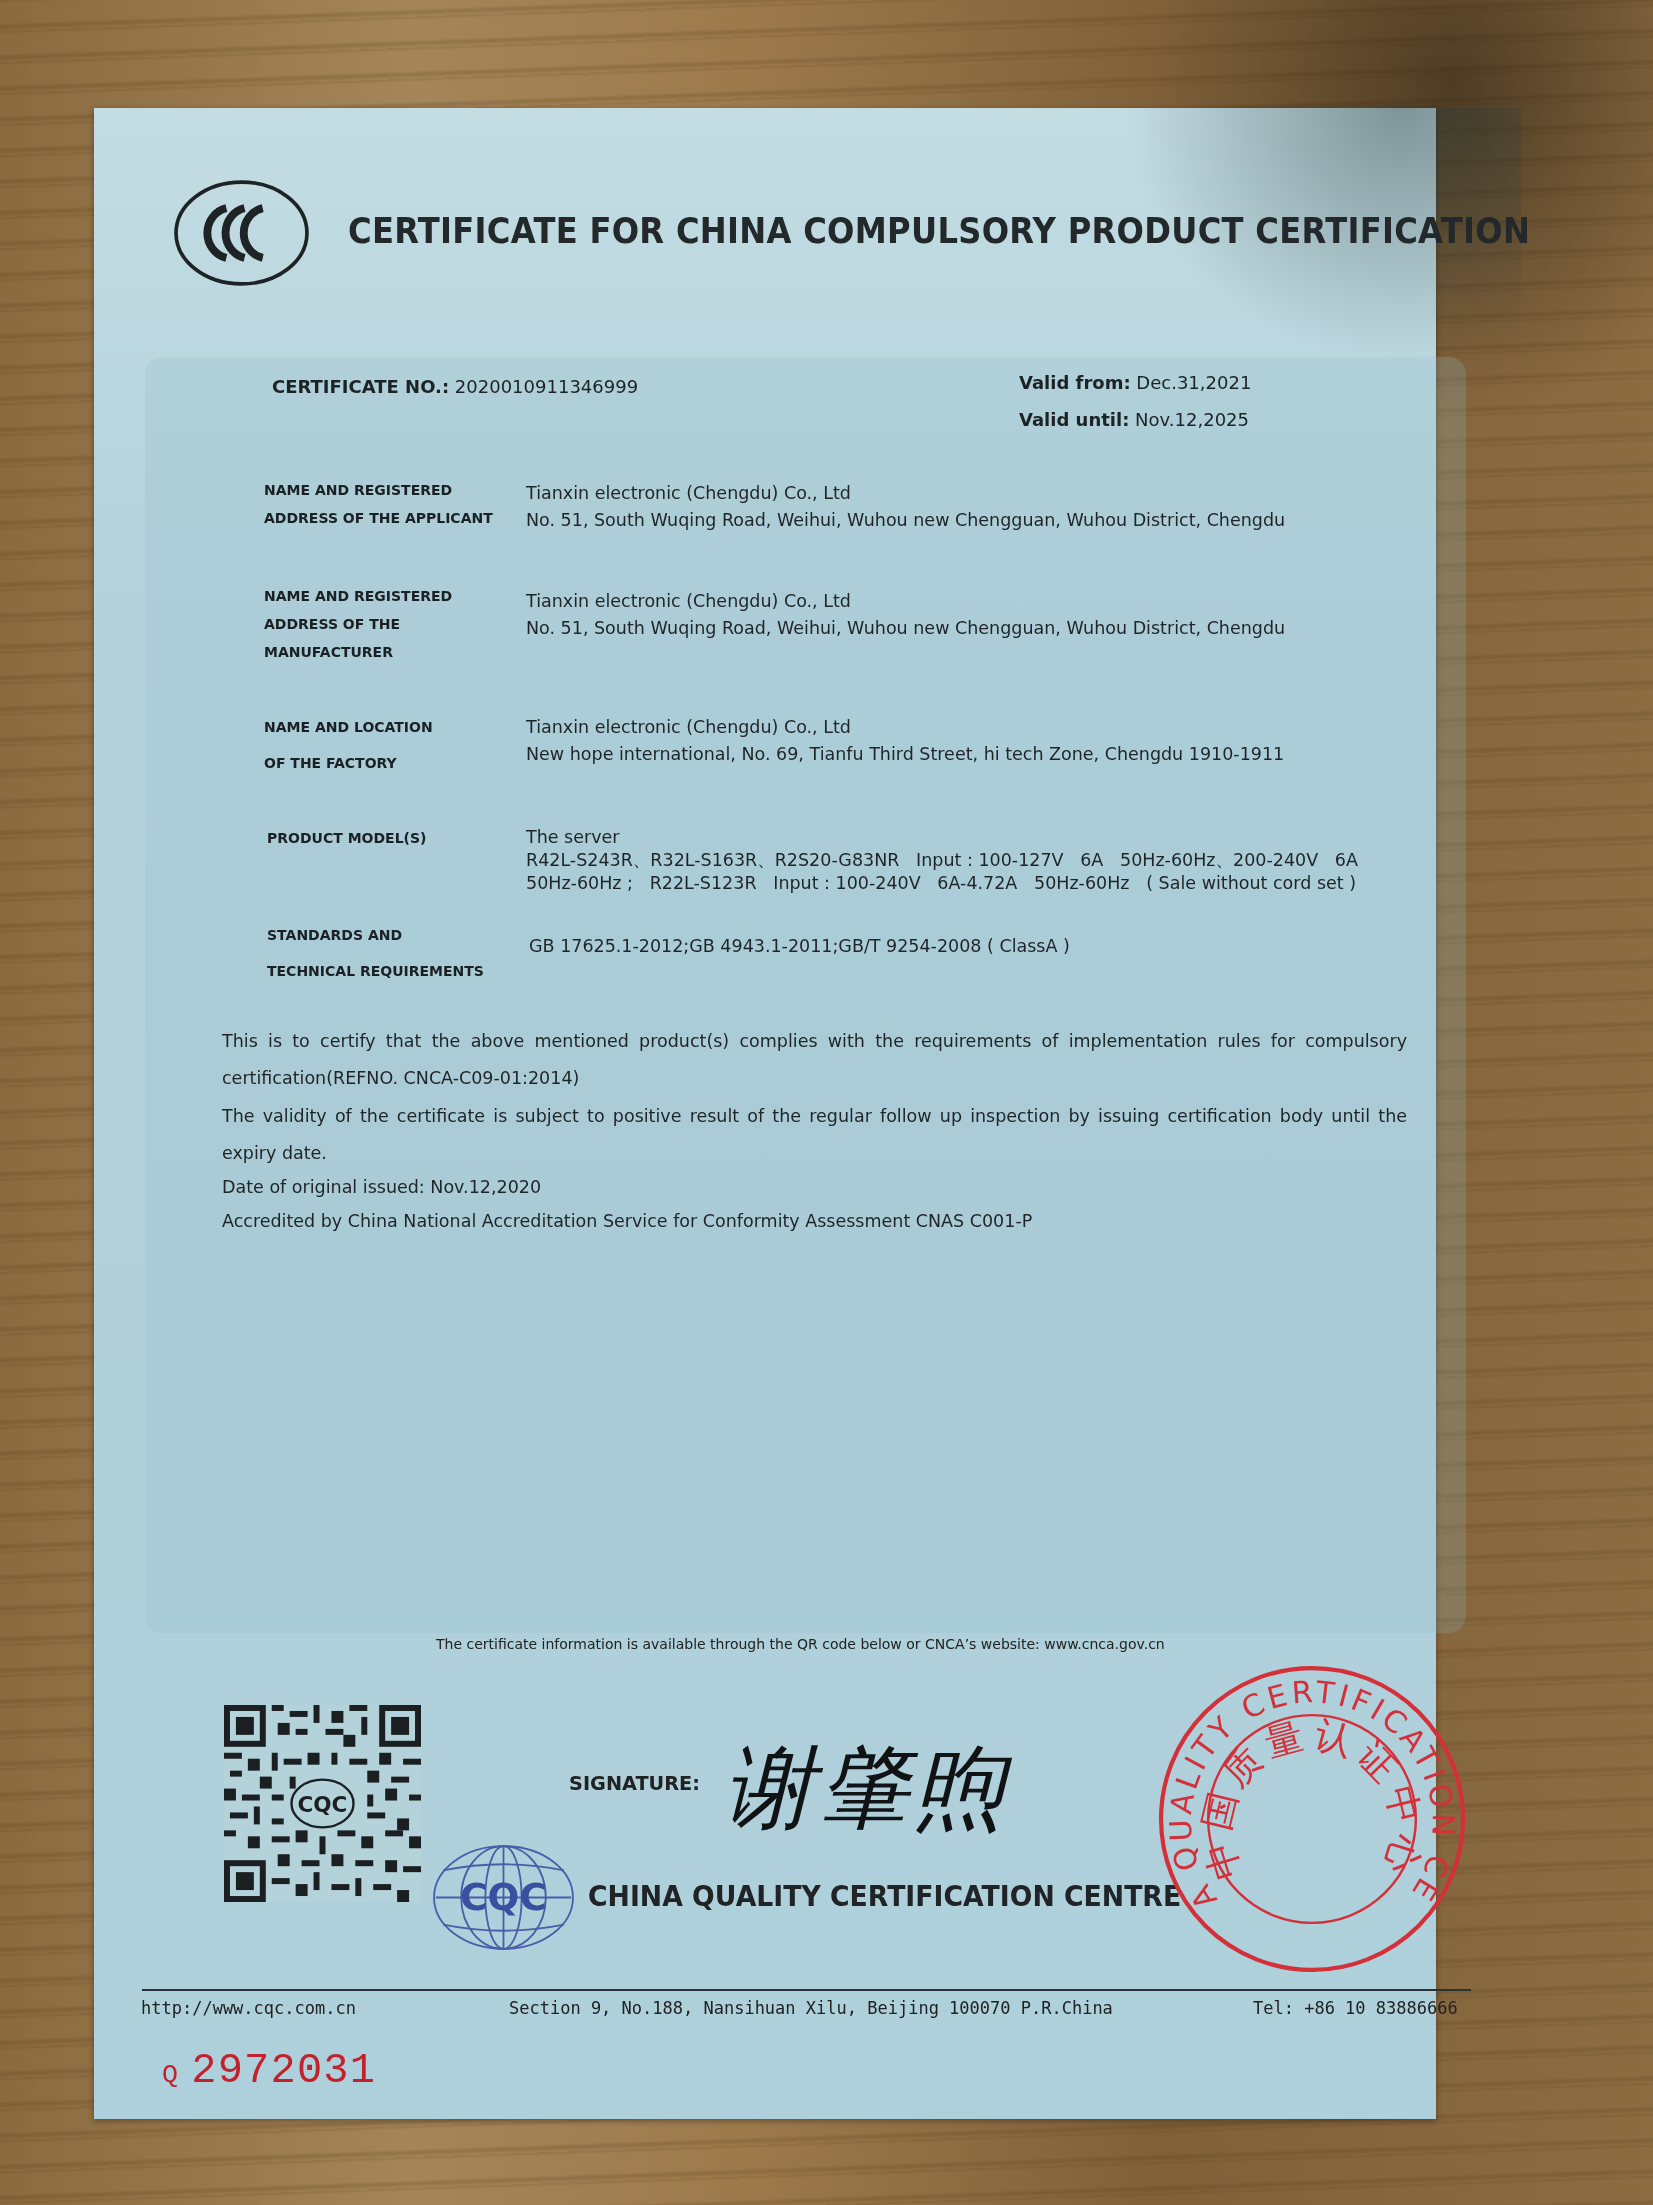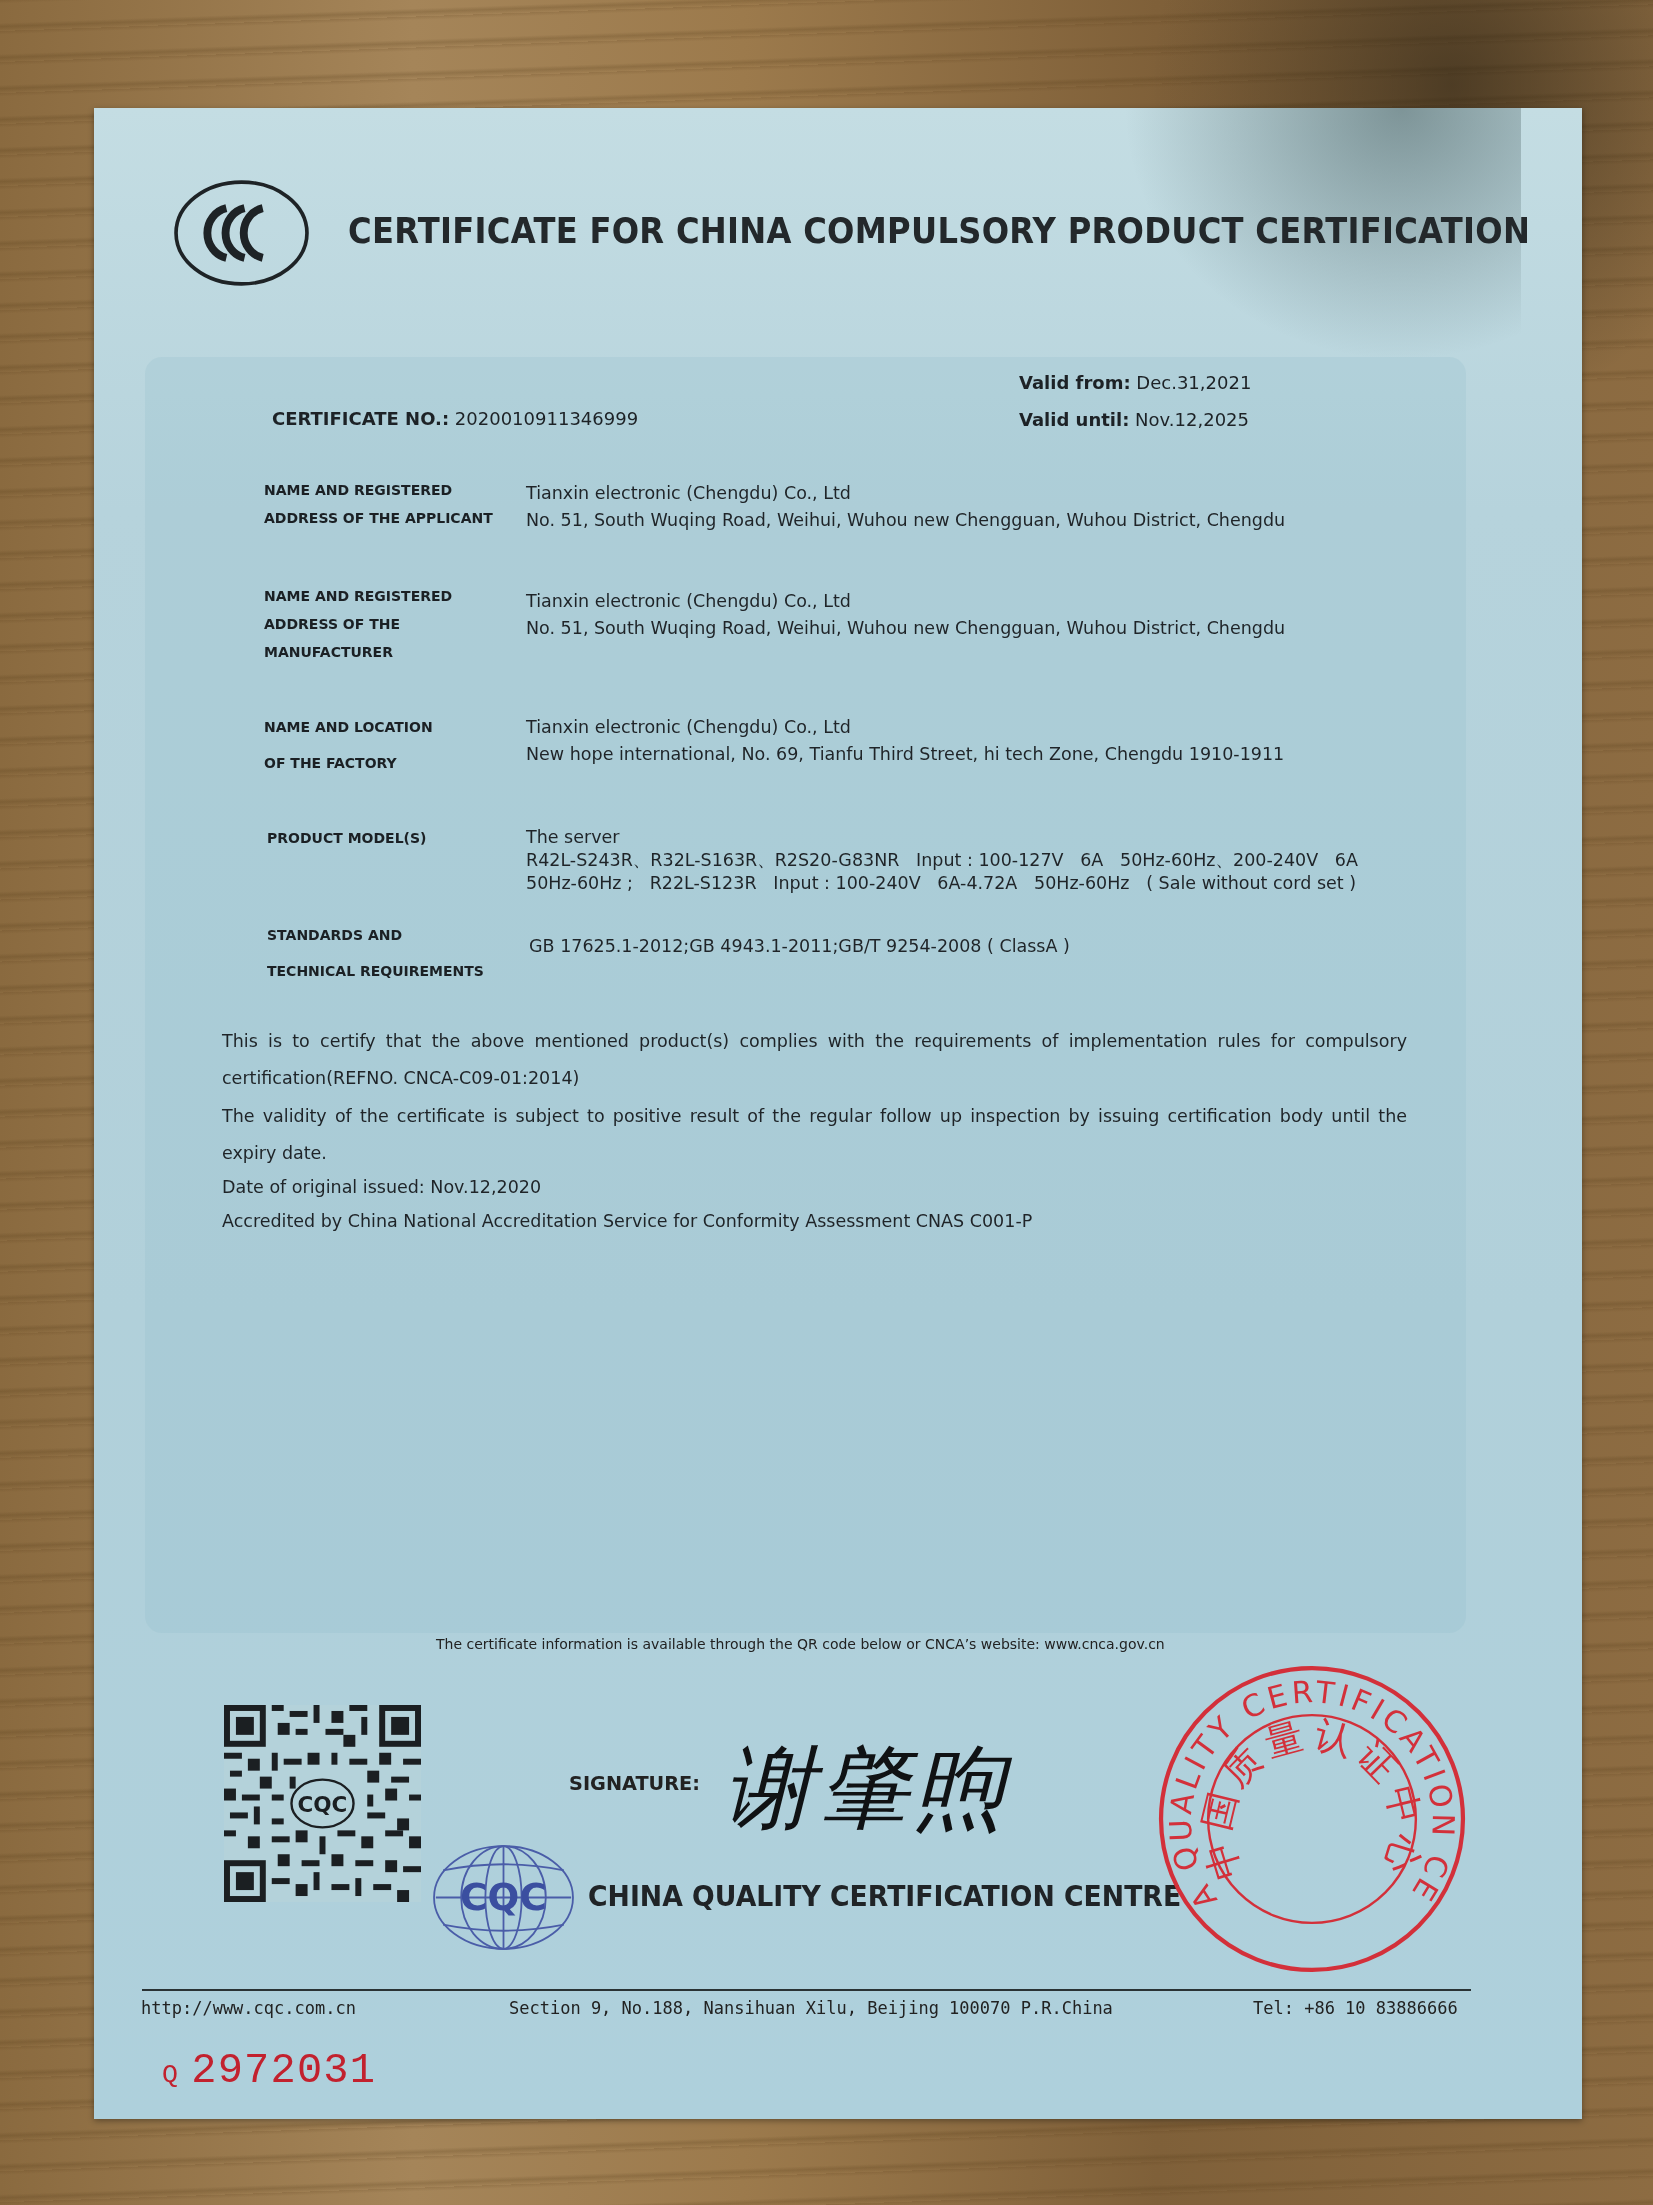--- a/index.html
+++ b/index.html
@@ -9,39 +9,39 @@
       repeating-linear-gradient(178deg, rgba(90,60,25,0.18) 0px, rgba(90,60,25,0.0) 3.6px, rgba(0,0,0,0) 23px, rgba(80,55,20,0.22) 26.6px, rgba(0,0,0,0) 31px),
       linear-gradient(90deg, #8a6a3f 0%, #a58559 25%, #9c7a4c 45%, #7f6039 70%, #8d6c42 100%);
     font-family: "DejaVu Sans", sans-serif;
     color:#1d2226;
   }
   .shadow {
     position:absolute; left:1149px; top:0; width:505px; height:423px;
     background: radial-gradient(ellipse at 60% 20%, rgba(30,25,15,0.55), rgba(30,25,15,0) 70%);
   }
   .paper {
-    position:absolute; left:94px; top:108px; width:1488px; height:2011px;
+    position:absolute; left:94px; top:108px; width:1342px; height:2011px;
     background: linear-gradient(180deg, #c4dde3 0%, #b6d3dc 20%, #b1d0da 60%, #aed0dc 100%);
     box-shadow: 0 2.4px 6px rgba(0,0,0,0.35);
   }
   .paper-shade {
     position:absolute; left:1028px; top:0; width:399px; height:254px;
     background: radial-gradient(ellipse at 70% 0%, rgba(40,60,60,0.45), rgba(40,60,60,0) 70%);
   }
   .ccc-logo { position:absolute; left:79px; top:71px; width:137px; height:108px; }
   .title {
     position:absolute; left:254px; top:103px; font-size:35px; font-weight:bold;
     letter-spacing:0.3px; color:#23282b; white-space:nowrap;
     transform: scaleX(0.92); transform-origin:left center;
   }
   .panel {
     position:absolute; left:51px; top:249px; width:1321px; height:1276px;
     background: rgba(140,185,200,0.22); border-radius:17px;
   }
-  .cert-no { position:absolute; left:178px; top:268px; font-size:18px; white-space:nowrap;margin-top:32px; }
+  .cert-no { position:absolute; left:178px; top:268px; font-size:18px; white-space:nowrap; }
   .cert-no b { font-weight:bold; }
   .valid { position:absolute; left:925px; font-size:18px; white-space:nowrap; }
   .label {
     position:absolute; left:124px; font-size:14px; font-weight:bold; line-height:28px;
     color:#1b2024; white-space:nowrap;margin-left:46px;
   }
   .value {
     position:absolute; left:432px; font-size:17.5px; line-height:27px; white-space:nowrap; color:#1f2428;
   }
   .value.tight { line-height:23px; }

